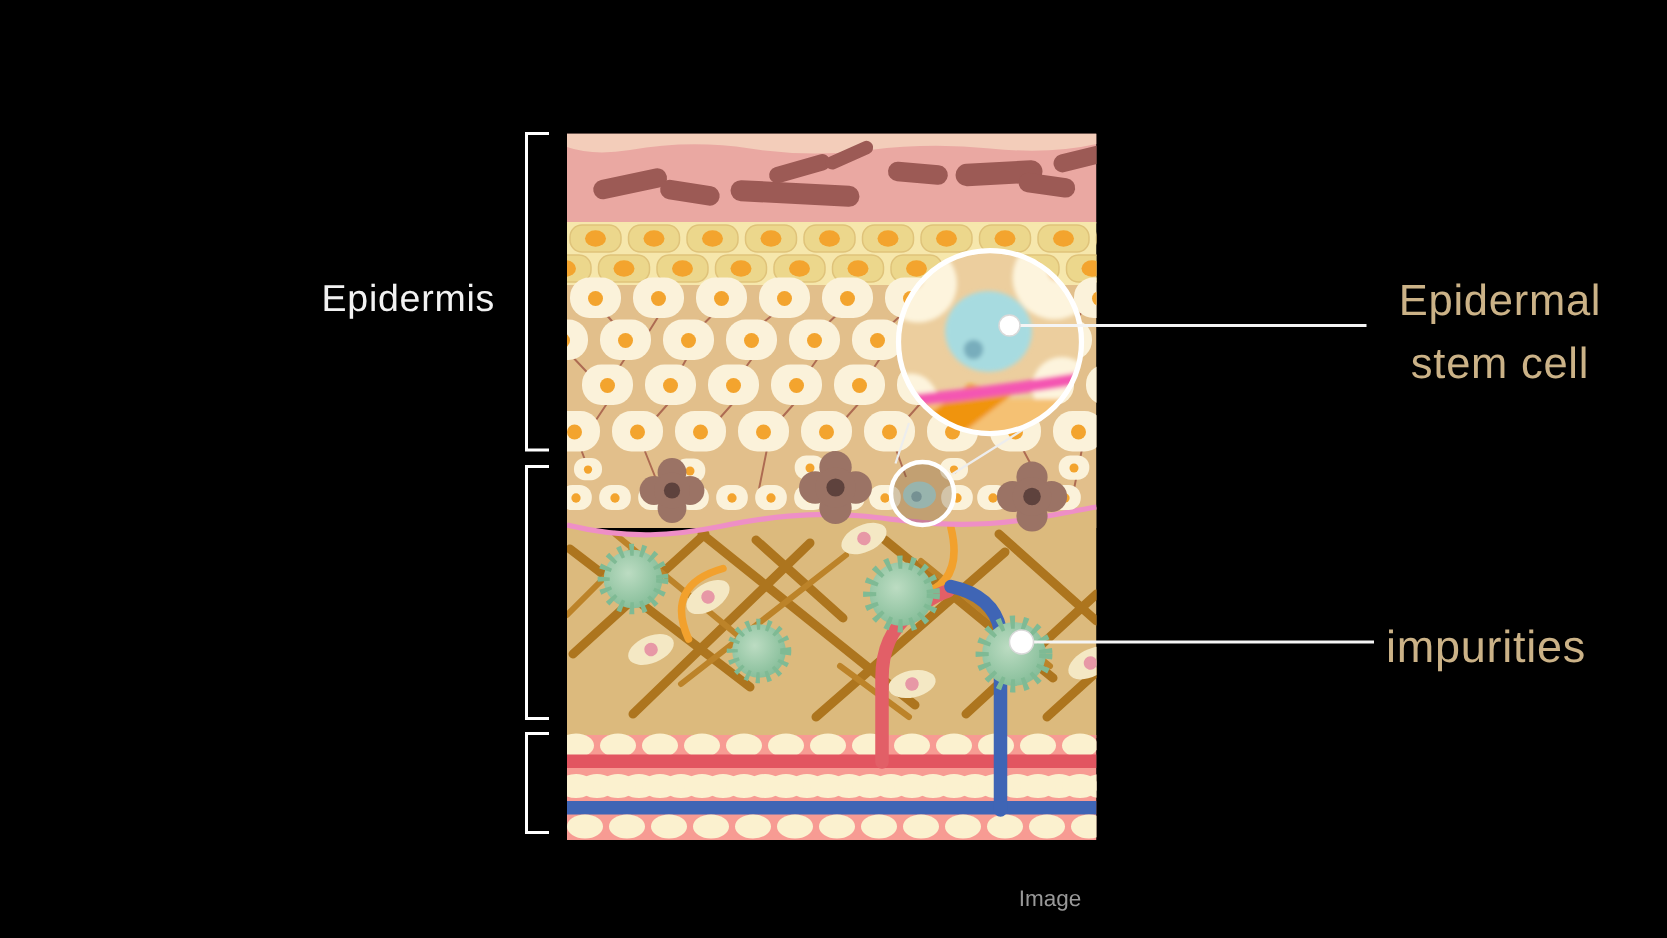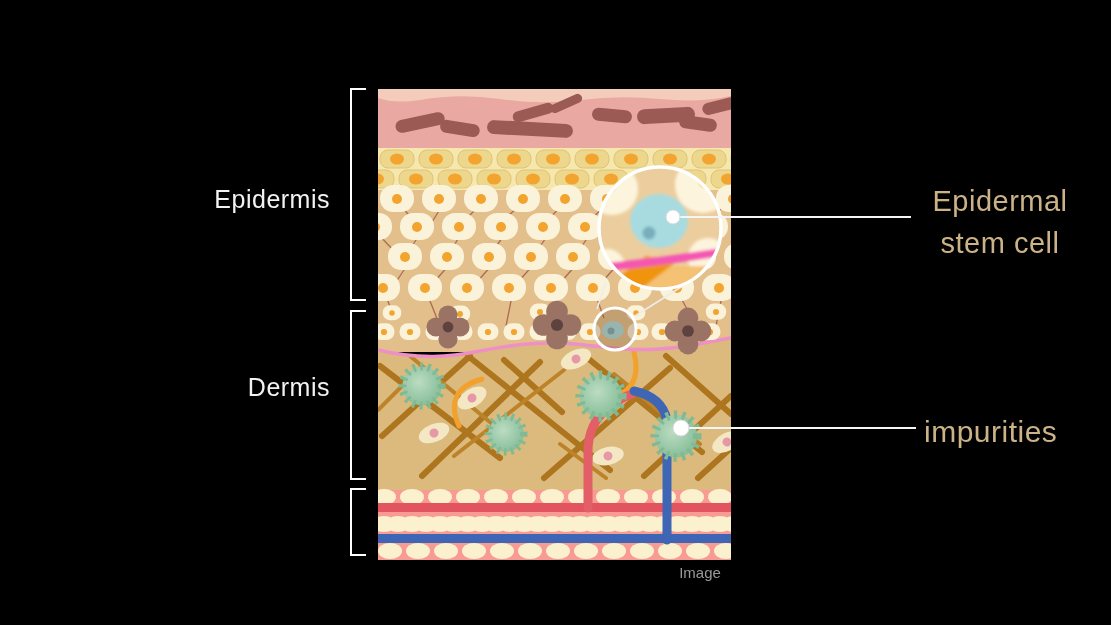--- a/index.html
+++ b/index.html
@@ -14,21 +14,21 @@
     overflow:hidden;font-family:"Liberation Sans",sans-serif;}
   .layer-label{position:absolute;color:var(--label-text);font-size:25px;font-weight:300;
     text-align:right;letter-spacing:.5px;line-height:1.5;}
   #lbl-epidermis{left:140px;width:190px;top:181px;}
   #lbl-dermis{left:140px;width:190px;top:369px;}
   #lbl-subcutaneous{left:120px;width:210px;top:474px;}
   .anno-label{position:absolute;color:var(--annotation-text);font-size:29px;font-weight:300;
     letter-spacing:.5px;line-height:1.45;}
   #lbl-stemcell{left:915px;width:170px;top:180px;text-align:center;}
   #lbl-impurities{left:924px;width:170px;top:410px;font-size:30px;}
-  #caption{position:absolute;left:650px;width:100px;top:564px;text-align:center;
+  #caption{position:absolute;left:650px;width:100px;top:591px;text-align:center;
     color:var(--caption-text);font-size:15px;}
   .bracket{position:absolute;left:350px;border-left:2px solid var(--bracket);width:15px;}
   .bracket::before,.bracket::after{content:"";position:absolute;left:0;width:14px;height:2px;
     background:var(--bracket);}
   .bracket::before{top:0;}
   .bracket::after{bottom:0;}
   #br-epidermis{top:88px;height:213px;}
   #br-dermis{top:310px;height:170px;}
   #br-subcutaneous{top:488px;height:68px;}
   svg{position:absolute;top:0;left:0;}
@@ -251,19 +251,18 @@
     <circle class="mdot" cx="673" cy="217" r="7"></circle>
     <line class="leader" x1="689" y1="428" x2="916" y2="428"></line>
     <circle class="mdot" cx="681" cy="428" r="8"></circle>
   </svg>
 
   <div class="bracket" id="br-epidermis"></div>
   <div class="bracket" id="br-dermis"></div>
   <div class="bracket" id="br-subcutaneous"></div>
 
   <div class="layer-label" id="lbl-epidermis">Epidermis</div>
-  <div class="layer-label" id="lbl-dermis">Dermis</div>
 
   <div class="anno-label" id="lbl-stemcell">Epidermal stem cell</div>
   <div class="anno-label" id="lbl-impurities">impurities</div>
 
   <div id="caption">Image</div>
 </div>
 
 </body></html>

